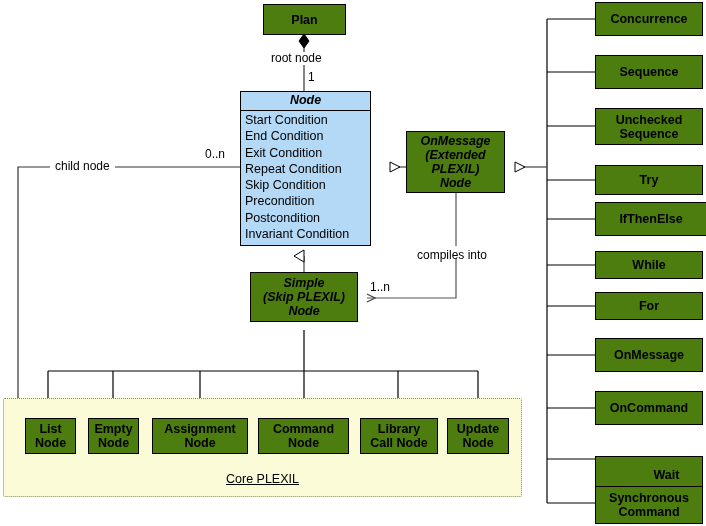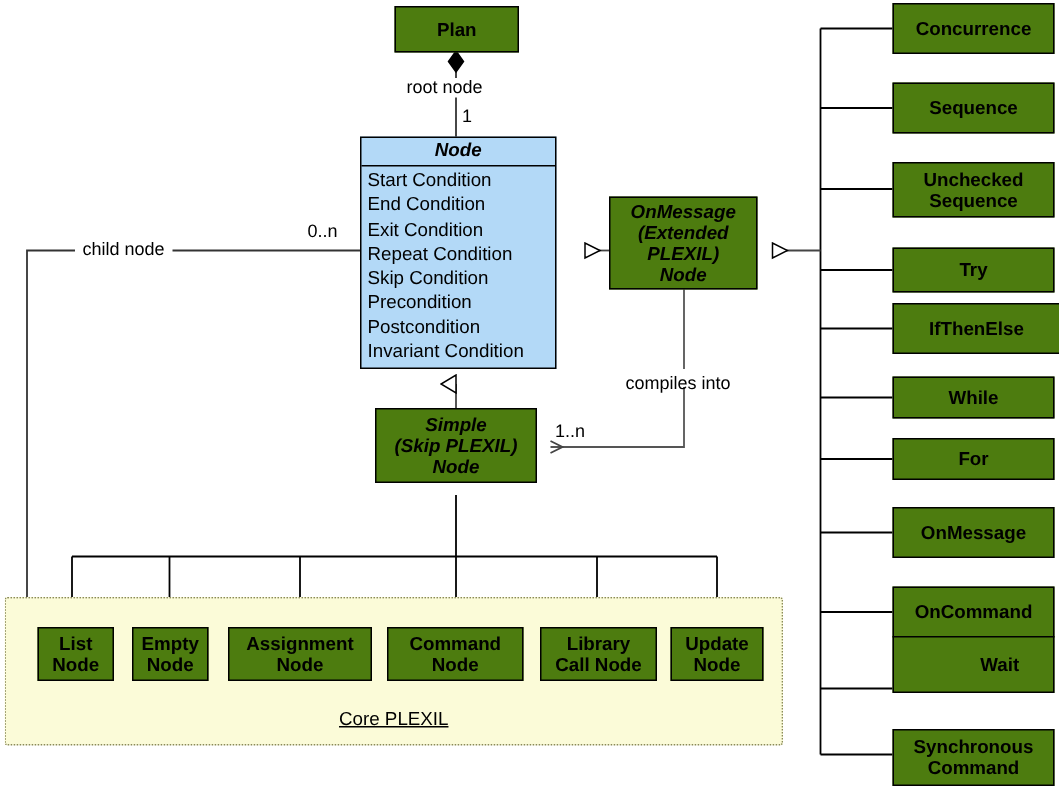--- a/index.html
+++ b/index.html
@@ -259,21 +259,21 @@
   </div>
 
   <div class="box plain" style="left:595px;top:338px;width:108px;height:34px;flex-direction:column;">
     <span>OnMessage</span>
   </div>
 
   <div class="box plain" style="left:595px;top:391px;width:108px;height:34px;flex-direction:column;">
     <span>OnCommand</span>
   </div>
 
-  <div class="box plain" style="left:595px;top:424px;width:108px;height:38px;flex-direction:column;padding-left:35px;">
+  <div class="box plain" style="left:595px;top:456px;width:108px;height:38px;flex-direction:column;padding-left:35px;">
     <span>Wait</span>
   </div>
 
   <div class="box plain" style="left:595px;top:486px;width:108px;height:38px;flex-direction:column;">
     <span>Synchronous</span>
     <span>Command</span>
   </div>
 
 </div>
 

